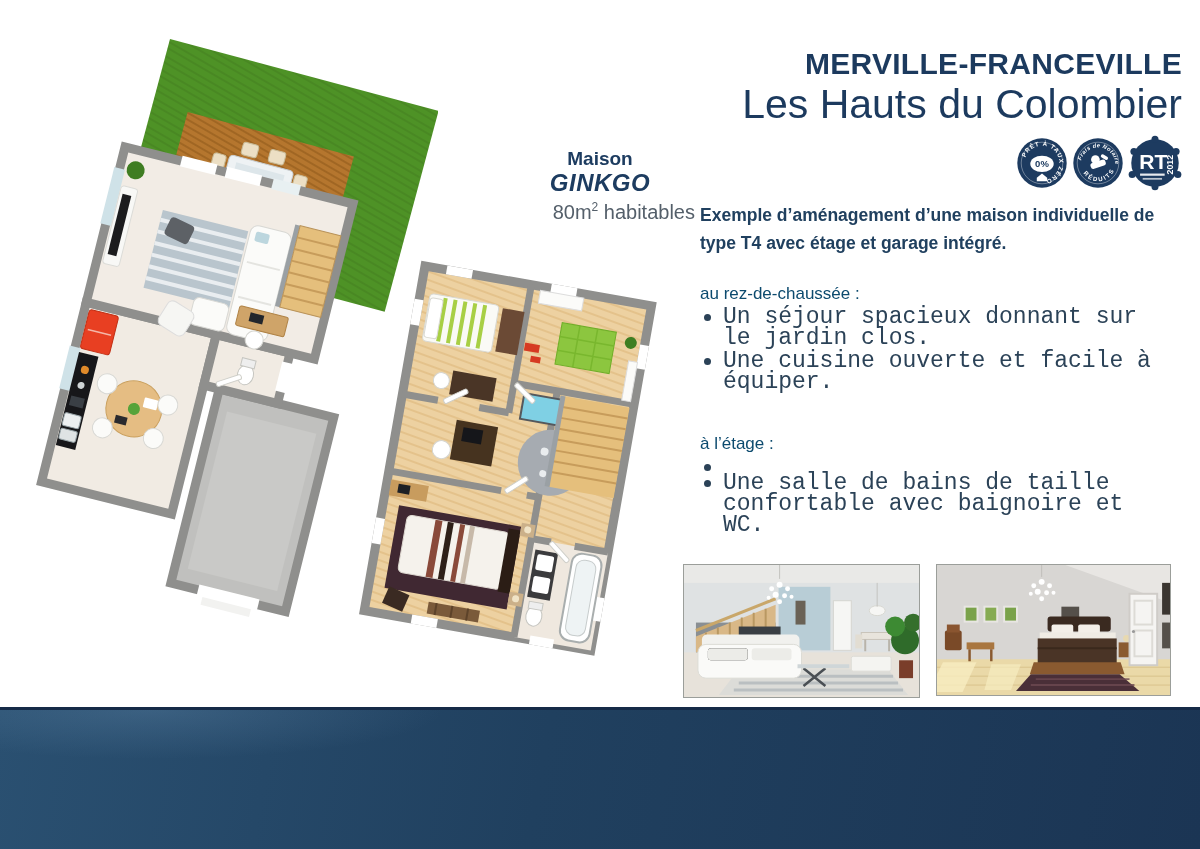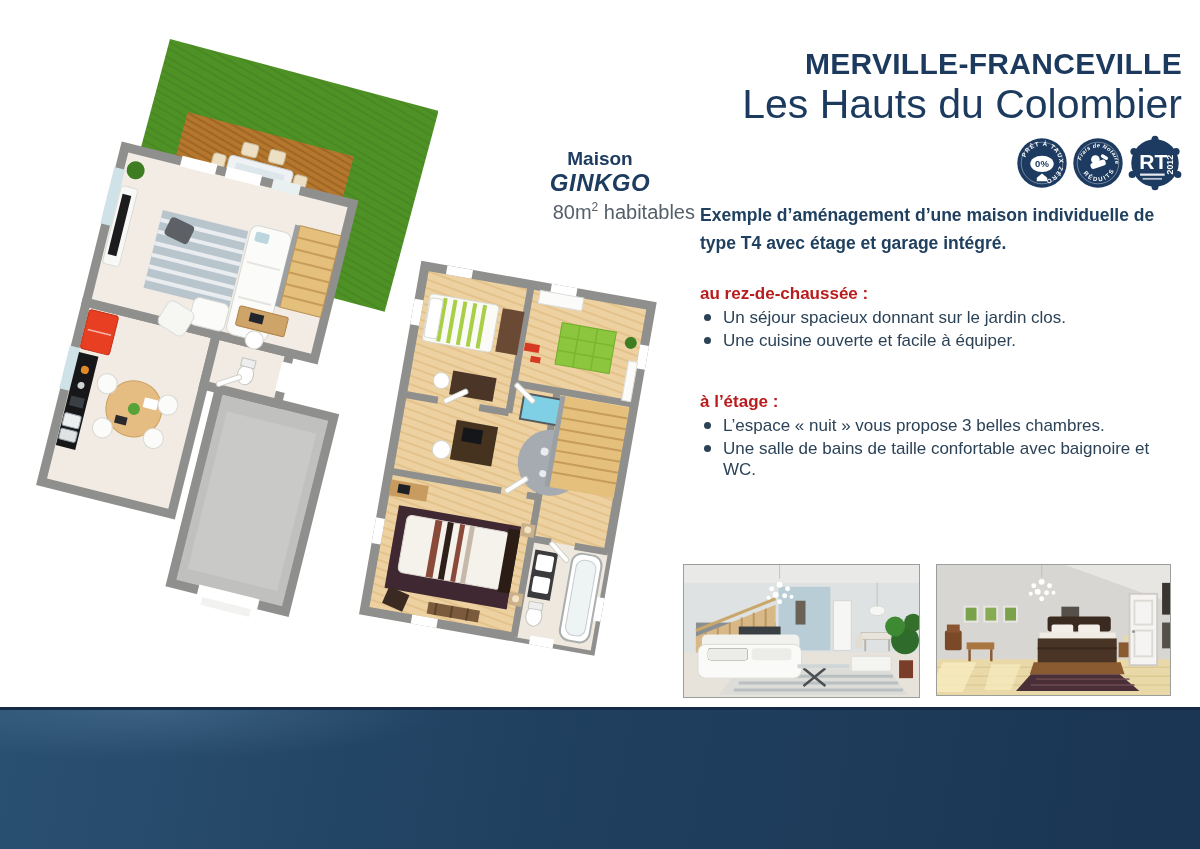--- a/index.html
+++ b/index.html
@@ -14,22 +14,22 @@
   .right-col{position:absolute;left:700px;top:48px;width:482px;}
   .right-col h1{margin:0;font-size:30px;font-weight:700;line-height:1.05;text-align:right;
                 color:#1c3a5e;letter-spacing:.3px;}
   .right-col h2{margin:3px 0 0;font-size:41px;font-weight:400;line-height:1.05;text-align:right;
                 color:#1c3a5e;}
   .badges{display:flex;justify-content:flex-end;align-items:center;gap:4px;margin-top:8px;height:58px;}
   .badges svg{display:block;}
   .intro{margin:9px 0 0;width:470px;font-size:17.5px;font-weight:700;line-height:28px;color:#20405f;}
   .section{margin-top:26px;}
   .section.s2{margin-top:40px;}
-  .section h3{margin:0 0 3px;font-size:17px;font-weight:700;line-height:21px;color:#b91c1c;}
-  .bullet{display:flex;gap:12px;font-size:17px;line-height:21px;color:#2b4257;margin-top:2px;width:470px;}
+  .section h3{margin:0 0 3px;font-size:17px;font-weight:400;line-height:21px;color:#0c4a6e;}
+  .bullet{display:flex;gap:12px;font-size:23px;line-height:21px;color:#2b4257;margin-top:2px;width:470px;font-family:Liberation Mono, monospace;}
   .bullet .dot{flex:none;width:7px;height:7px;border-radius:50%;background:#2b4257;margin:7px 0 0 4px;}
   .photo{position:absolute;top:564px;border:1px solid #9b9e9a;box-sizing:border-box;background:#fff;margin:0;padding:0;}
   .photo.p1{left:683px;width:237px;height:134px;}
   .photo.p2{left:936px;width:235px;height:132px;}
   .photo svg{display:block;width:100%;height:100%;}
   .bottom-band{position:absolute;left:0;top:707px;width:1200px;height:142px;
      background:linear-gradient(100deg,#2a5071 0%,#22456ا 0%,#20405f 45%,#1b3554 100%);
      background:linear-gradient(100deg,#2a5071 0%,#20405f 45%,#1b3554 100%);
      border-top:3px solid #152a47;}
   .bottom-band::after{content:"";position:absolute;inset:0;
@@ -338,21 +338,20 @@
       <div class="bullet">
         <span class="dot"></span>
         <span>Une cuisine ouverte et facile à équiper.</span>
       </div>
     </div>
 
     <div class="section s2">
       <h3>à l’étage :</h3>
       <div class="bullet">
         <span class="dot"></span>
-        <span>L’espace « nuit » vous propose 3 belles chambres.</span>
       </div>
       <div class="bullet">
         <span class="dot"></span>
         <span>Une salle de bains de taille confortable avec baignoire et WC.</span>
       </div>
     </div>
   </div>
 
   <figure class="photo p1">
     <svg viewBox="0 0 236 133" preserveAspectRatio="none">

